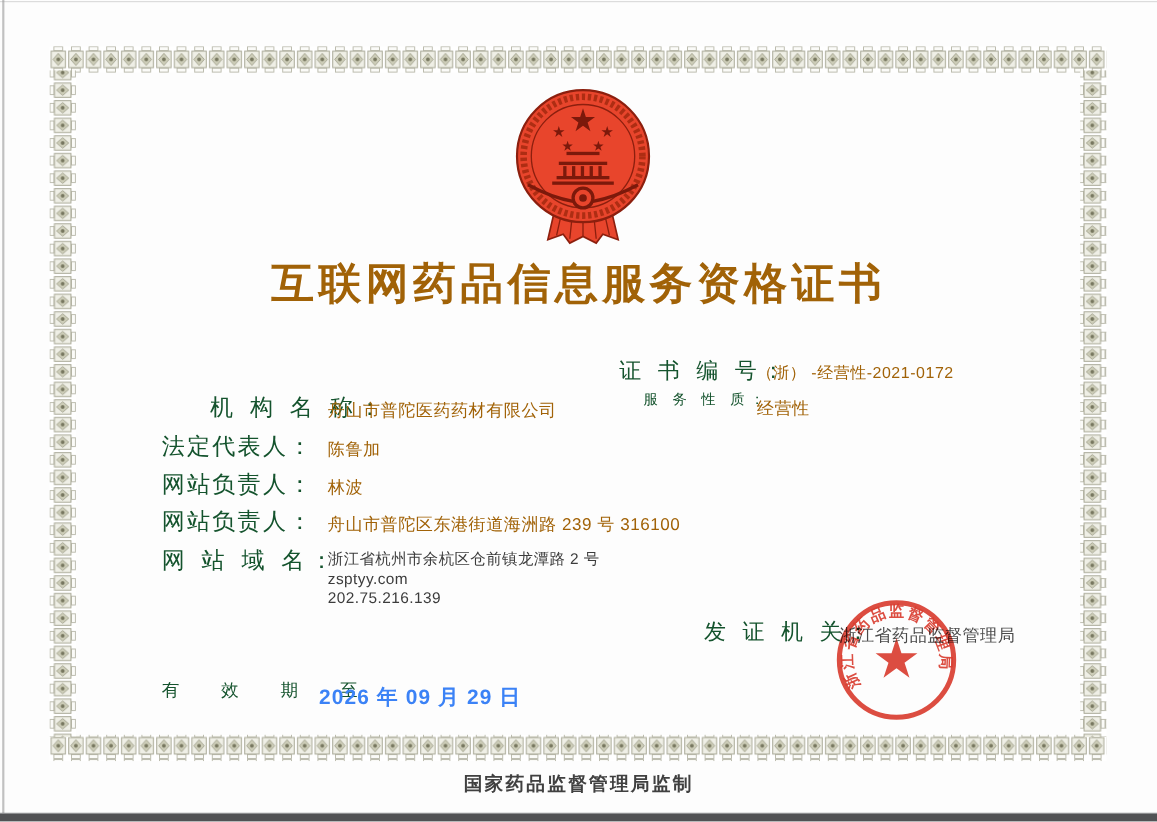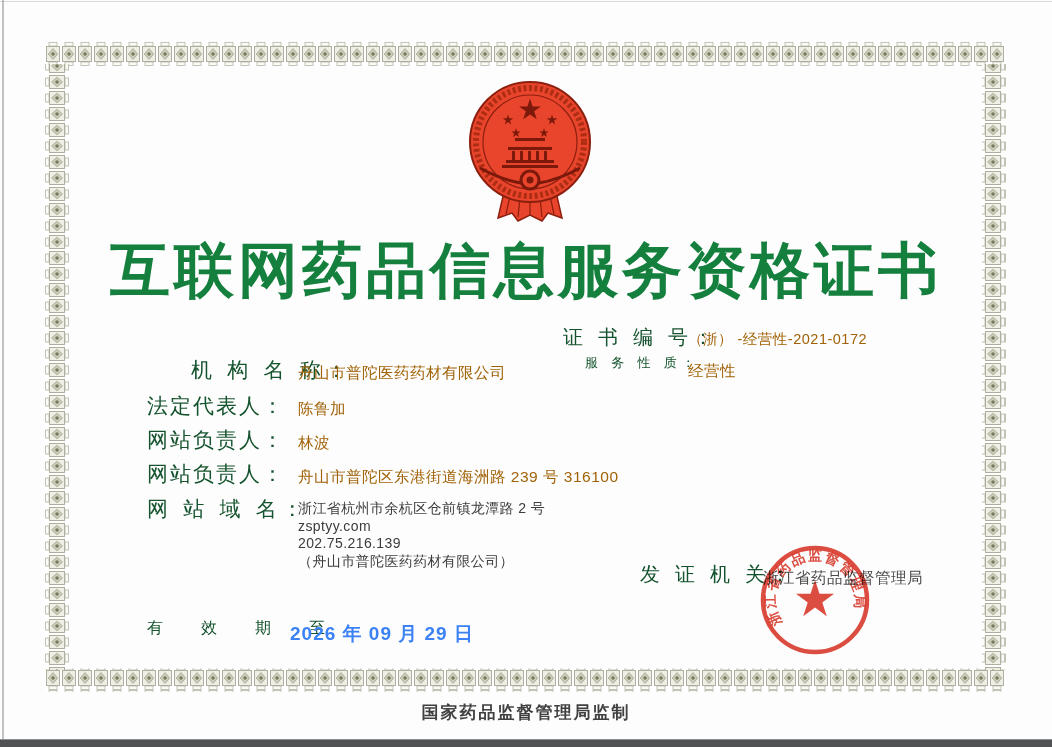--- a/index.html
+++ b/index.html
@@ -13,21 +13,21 @@
   .bottom-bar{position:absolute;left:0;bottom:0;width:100%;height:7px;background:#515254;border-top:1px solid #8e8f91;}
 
   
   .frame{position:absolute;left:45px;top:42px;width:961px;height:650px;}
 
   
   .emblem{position:absolute;left:452px;top:74px;width:156px;height:150px;}
 
   .title{position:absolute;left:0;top:231px;width:100%;text-align:center;
          font-family:"Liberation Serif","DejaVu Serif",serif;font-weight:900;
-         font-size:60px;letter-spacing:4px;color:#15803d;white-space:nowrap;}
+         font-size:39px;letter-spacing:4px;color:#a16207;white-space:nowrap;}
 
   .lbl{position:absolute;font-family:"Liberation Serif","DejaVu Serif",serif;
        font-weight:400;font-size:21px;color:#14532d;letter-spacing:2px;white-space:nowrap;}
   .lbl.sp{letter-spacing:5px;}
   .val{position:absolute;font-size:15.5px;color:#a16207;letter-spacing:.5px;white-space:nowrap;}
   .val.small{font-size:14.5px;}
   .bigdate{position:absolute;font-weight:700;font-size:19px;color:#3b82f6;
            letter-spacing:1px;white-space:nowrap;}
   .domain-lines{position:absolute;left:298px;top:500px;font-size:14px;color:#3c3c3c;
                 line-height:17.5px;letter-spacing:.4px;}
@@ -120,21 +120,20 @@
   <div class="val" style="left:298px;top:433px;">林波</div>
 
   <div class="lbl" style="left:147px;top:460px;">网站负责人：</div>
   <div class="val" style="left:298px;top:467px;">舟山市普陀区东港街道海洲路 239 号 316100</div>
 
   <div class="lbl sp" style="left:147px;top:478px;margin-top:17px;">网 站 域 名：</div>
   <div class="domain-lines">
     <span>浙江省杭州市余杭区仓前镇龙潭路 2 号</span>
     <span>zsptyy.com</span>
     <span>202.75.216.139</span>
-    <span>（舟山市普陀医药药材有限公司）</span>
   </div>
 
   <div class="lbl sp" style="left:640px;top:561px;font-size:20px;">发 证 机 关：</div>
   <div class="val" style="left:763px;top:568px;color:#4a4a4a;">浙江省药品监督管理局</div>
 
   <div class="lbl" style="left:147px;top:618px;font-size:16px;letter-spacing:17px;">有 效 期 至</div>
   <div class="bigdate" style="left:290px;top:621px;">2026 年 09 月 29 日</div>
 
 
   <svg class="seal" viewBox="0 0 116 116">

